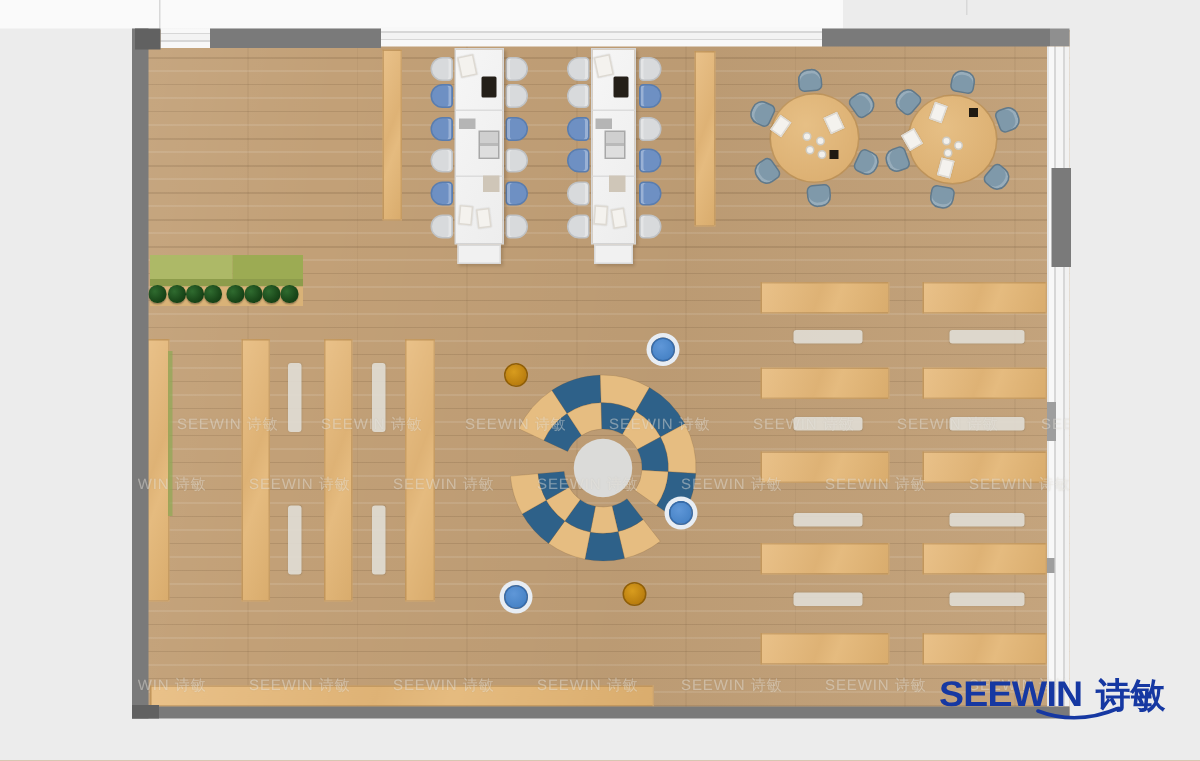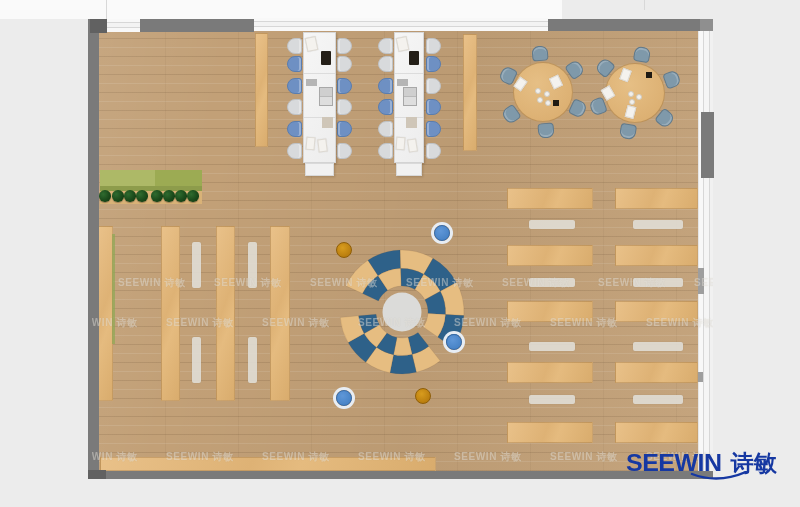--- a/index.html
+++ b/index.html
@@ -51,21 +51,21 @@
   .planter{position:absolute;z-index:2;}
   .plant{position:absolute;z-index:3;width:12px;height:12px;border-radius:48%;
     background:radial-gradient(circle at 35% 35%, #2f6b2f 0%, #1b4a1b 55%, #0e330e 100%);box-shadow:0 1px 1px rgba(0,0,0,.3);}
   
   .lounge{position:absolute;left:327px;top:237px;width:150px;height:150px;z-index:2;}
   
   .stool{position:absolute;z-index:4;border-radius:50%;}
   .stool.blue{width:14px;height:14px;background:radial-gradient(circle at 40% 35%,#5f97d8,#3f7cc0);border:1px solid #376cab;box-shadow:0 0 0 3px #e7edf4;}
   .stool.orange{width:14px;height:14px;background:radial-gradient(circle at 40% 35%,#d89c1e,#ad7108);border:1px solid #8f5e07;}
   
-  .wm{position:absolute;z-index:6;font-size:10px;font-weight:bold;letter-spacing:.6px;color:rgba(245,243,238,.4);white-space:nowrap;text-shadow:0 0 1px rgba(130,120,105,.18);}
+  .wm{position:absolute;z-index:6;font-size:10px;font-weight:normal;letter-spacing:.6px;color:rgba(245,243,238,.4);white-space:nowrap;text-shadow:0 0 1px rgba(130,120,105,.18);}
   
   .logo{position:absolute;left:626px;top:448px;z-index:10;display:flex;align-items:baseline;}
   .logo-en{font-size:25px;font-weight:bold;letter-spacing:-.5px;color:var(--logo-blue);transform:scaleY(.95);}
   .logo-zh{font-size:23px;font-weight:bold;color:var(--logo-blue);margin-left:9px;}
   .logo-swoosh{position:absolute;left:64px;top:23px;}
 </style>
 </head>
 <body>
 
 <div class="canvas">

